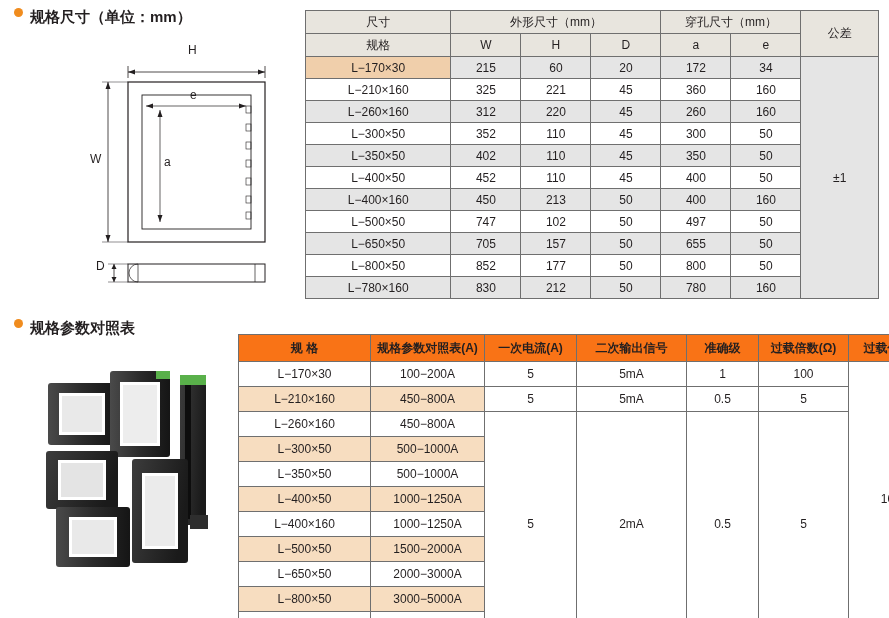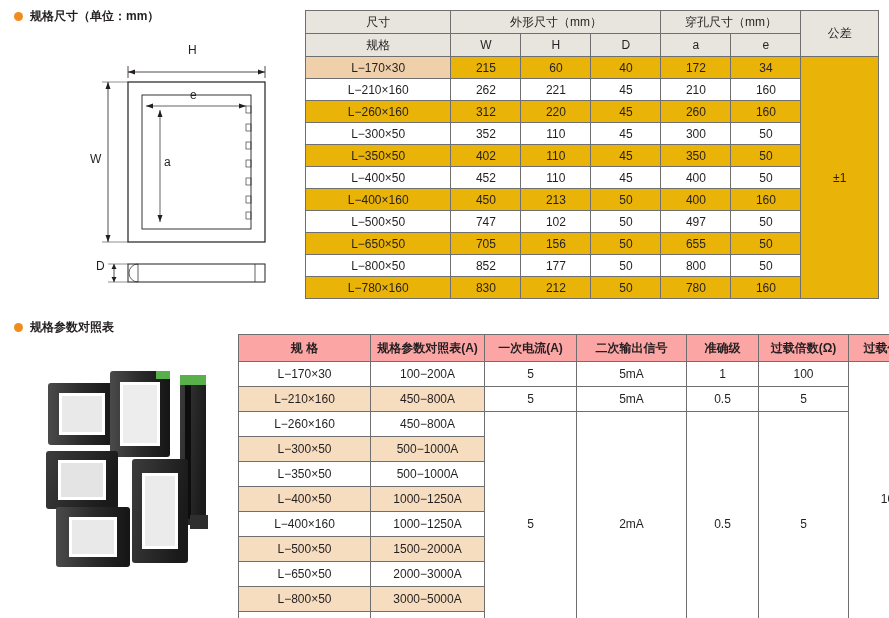--- a/index.html
+++ b/index.html
@@ -13,22 +13,22 @@
     position: relative;
     font-family: "Liberation Sans", sans-serif;
     color: #231f20;
     overflow: hidden;
   }
 
   
   .section-title {
     position: absolute;
     display: flex;
-    align-items: center;
-    font-size: 12px;
+    align-items: flex-start;
+    font-size: 15px;
     font-weight: bold;
     color: #231f20;
     white-space: nowrap;
   }
   .bullet {
     width: 9px;
     height: 9px;
     border-radius: 50%;
     background: #f08c1e;
     margin-right: 7px;
@@ -74,33 +74,33 @@
 
   
   #table-dims {
     position: absolute;
     left: 305px;
     top: 10px;
     width: 574px;
   }
   #table-dims th { background: #e8e5de; height: 22px; font-size: 12px; }
   #table-dims td { height: 21px; }
-  #table-dims tr.alt td { background: #eab308; }
+  #table-dims tr.alt td { background: #e5e5e5; }
   #table-dims td.spec { background: #f0cfab; }
   #table-dims tr.alt td.spec { background: #f0cfab; }
   #table-dims td.tol { background: #e8e5de; }
 
   
   #table-params {
     position: absolute;
     left: 238px;
     top: 334px;
     width: 642px;
   }
-  #table-params th { background: #fca5a5; height: 26px; font-size: 12px; font-weight: bold; }
+  #table-params th { background: #f97316; height: 26px; font-size: 12px; font-weight: bold; }
   #table-params td { height: 24px; }
   #table-params td.hl { background: #f7ddc0; }
 </style>
 </head>
 <body>
 
 <div class="section-title" id="title-1">
   <span class="bullet"></span>
   <span>规格尺寸（单位：mm）</span>
 </div>
@@ -182,31 +182,31 @@
       <th>D</th>
       <th>a</th>
       <th>e</th>
     </tr>
   </thead>
   <tbody>
     <tr class="alt">
       <td class="spec">L−170×30</td>
       <td>215</td>
       <td>60</td>
-      <td>40</td>
+      <td>20</td>
       <td>172</td>
       <td>34</td>
       <td class="tol" rowspan="11">±1</td>
     </tr>
     <tr>
       <td>L−210×160</td>
-      <td>262</td>
+      <td>325</td>
       <td>221</td>
       <td>45</td>
-      <td>210</td>
+      <td>360</td>
       <td>160</td>
     </tr>
     <tr class="alt">
       <td>L−260×160</td>
       <td>312</td>
       <td>220</td>
       <td>45</td>
       <td>260</td>
       <td>160</td>
     </tr>
@@ -246,21 +246,21 @@
       <td>L−500×50</td>
       <td>747</td>
       <td>102</td>
       <td>50</td>
       <td>497</td>
       <td>50</td>
     </tr>
     <tr class="alt">
       <td>L−650×50</td>
       <td>705</td>
-      <td>156</td>
+      <td>157</td>
       <td>50</td>
       <td>655</td>
       <td>50</td>
     </tr>
     <tr>
       <td>L−800×50</td>
       <td>852</td>
       <td>177</td>
       <td>50</td>
       <td>800</td>

